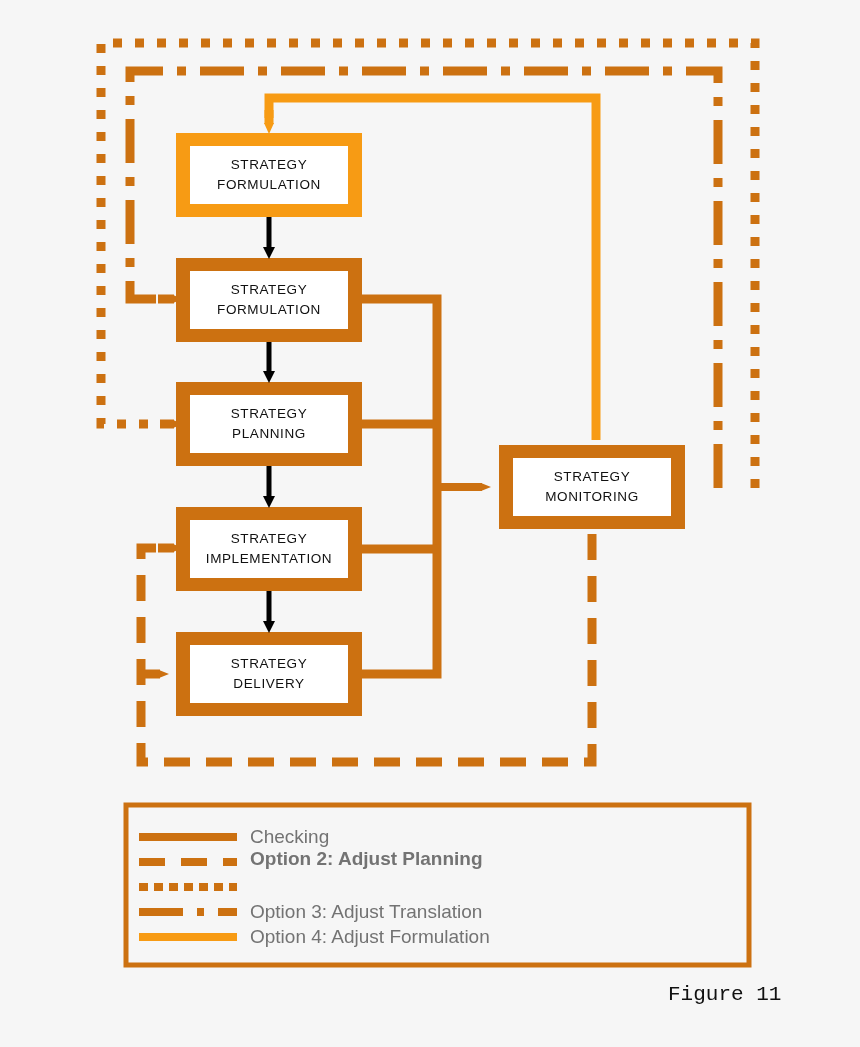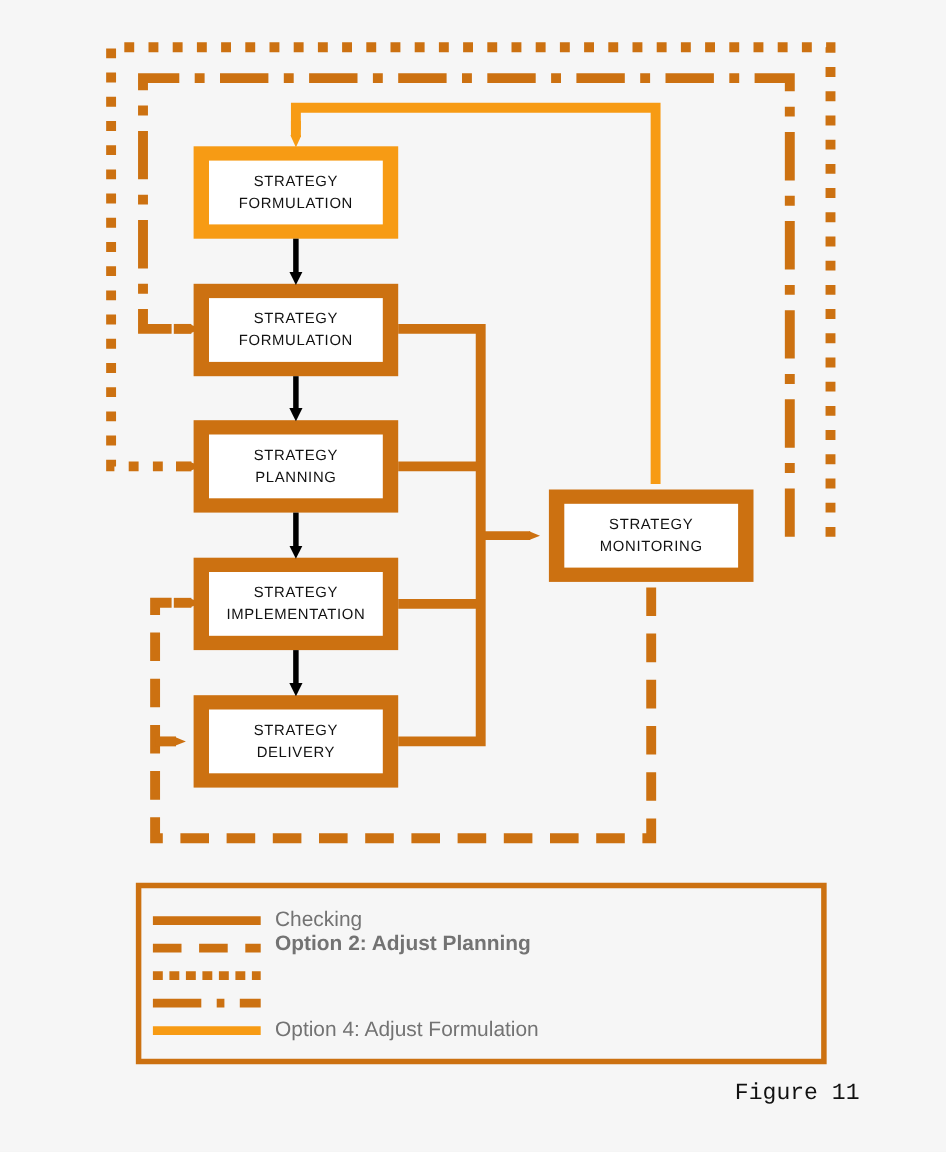--- a/index.html
+++ b/index.html
@@ -177,17 +177,18 @@
     <rect x="126" y="805" width="623" height="160" fill="none" stroke="#cc7111" stroke-width="5"></rect>
     <line x1="139" y1="837" x2="237" y2="837" stroke="#cc7111" stroke-width="8"></line>
     <line x1="139" y1="862" x2="237" y2="862" stroke="#cc7111" stroke-width="8" stroke-dasharray="26 16"></line>
     <line x1="139" y1="887" x2="237" y2="887" stroke="#cc7111" stroke-width="8" stroke-dasharray="9 6"></line>
     <line x1="139" y1="912" x2="237" y2="912" stroke="#cc7111" stroke-width="8" stroke-dasharray="44 14 7 14"></line>
     <line x1="139" y1="937" x2="237" y2="937" stroke="#f79b14" stroke-width="8"></line>
   </svg>
 
   <div class="legend-text" style="left:250px; top:826px;">Checking</div>
   <div class="legend-text" style="left:250px; top:848px;font-weight:bold;">Option 2: Adjust Planning</div>
+  <div class="legend-text" style="left:250px; top:901px;">Option 3: Adjust Translation</div>
   <div class="legend-text" style="left:250px; top:926px;">Option 4: Adjust Formulation</div>
 
   <div class="figure-caption" style="left:668px; top:983px;">Figure 11</div>
 
 </div>
 
 </body></html>

